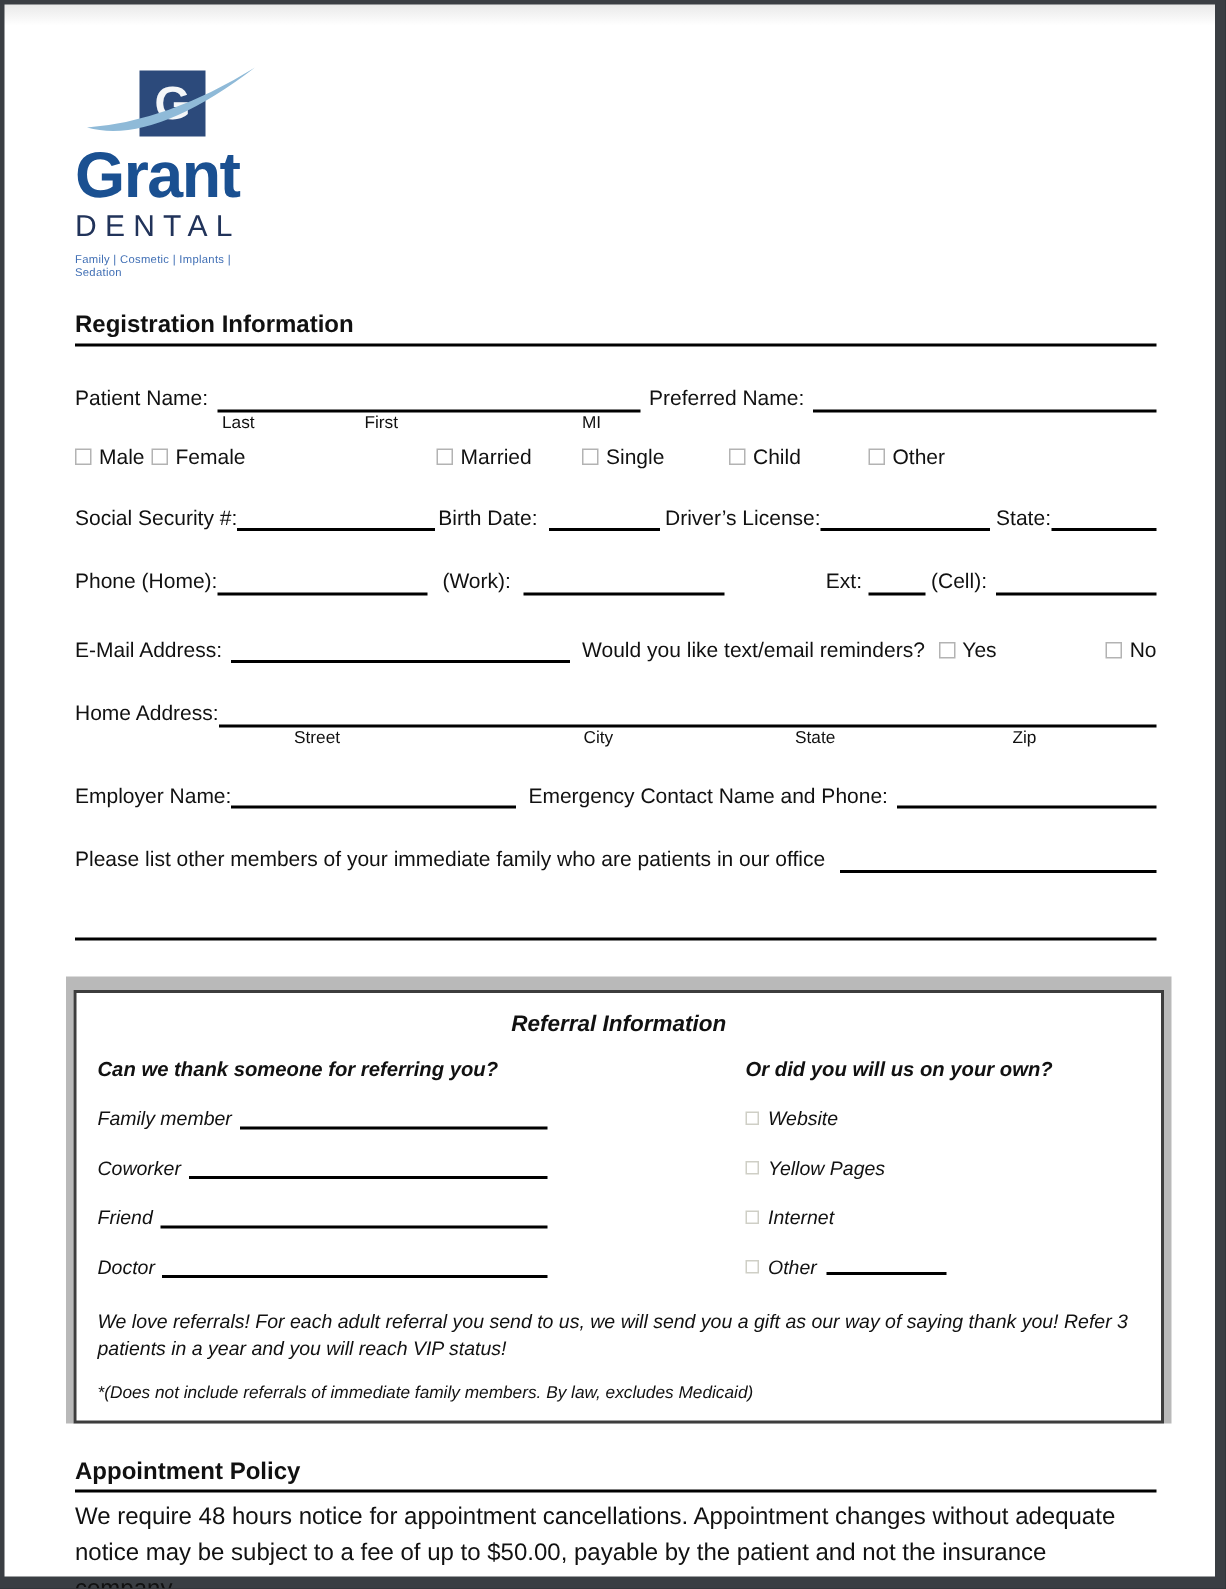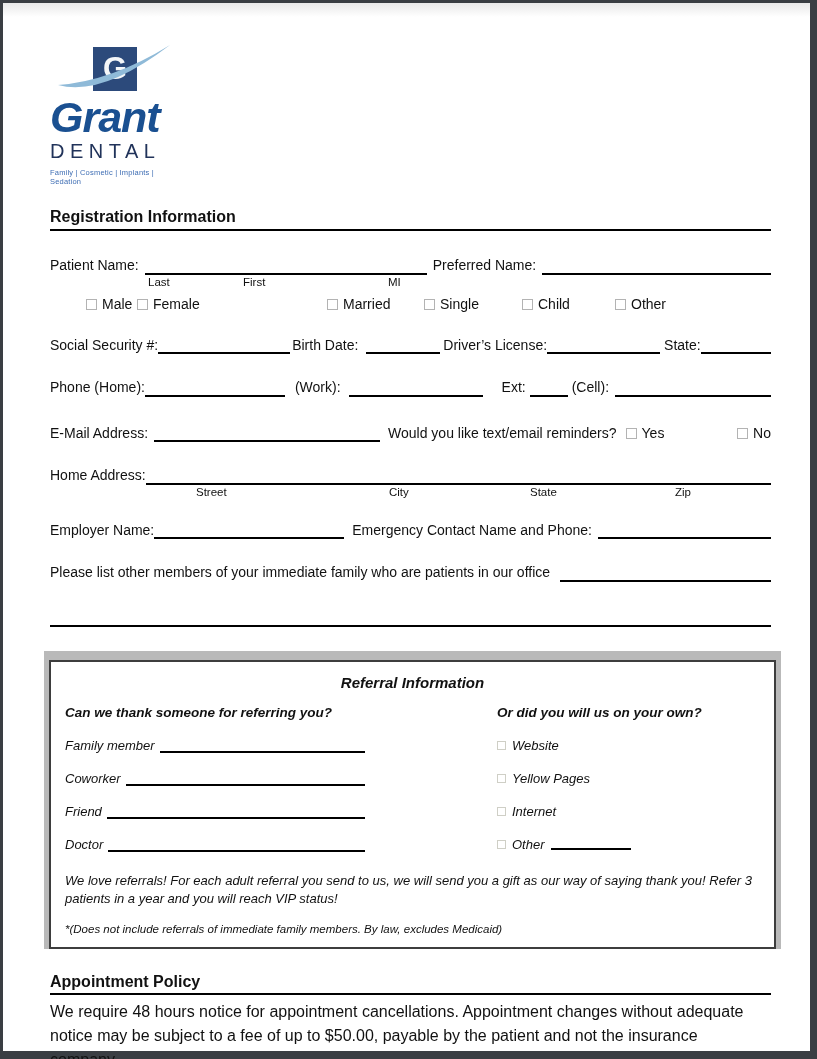--- a/index.html
+++ b/index.html
@@ -18,21 +18,21 @@
 
   
   .logo-block { margin-top:44px; width:130px; }
   .logo-mark { position:relative; width:44px; height:44px; margin:0 auto; }
   .logo-square {
     position:absolute; left:0; top:0; width:44px; height:44px;
     background:#2c4a7b; display:flex; align-items:center; justify-content:center;
     color:#f4f6f8; font-size:31px; font-weight:bold;
   }
   .logo-swoosh { position:absolute; left:-37px; top:-8px; width:118px; height:58px; }
-  .brand-name { margin-top:5px; font-size:43px; line-height:1; font-weight:bold; color:#1a5091; letter-spacing:-1px;font-style:italic; }
+  .brand-name { margin-top:5px; font-size:43px; line-height:1; font-weight:bold; color:#1a5091; letter-spacing:-1px; }
   .brand-type { margin-top:1px; font-size:20px; line-height:1.1; color:#21335a; letter-spacing:5.5px; }
   .brand-tagline { margin-top:6px; font-size:7.5px; color:#3f6eb4; letter-spacing:.2px; }
 
   
   .section-header {
     margin-top:22px; border-bottom:2.5px solid #000; padding-bottom:3px;
     font-size:16px; font-weight:bold;
   }
 
   
@@ -101,21 +101,21 @@
         <span class="wline" style="width:282px; margin-left:6px;"></span>
         <span class="lbl" style="margin-left:6px;">Preferred Name:</span>
         <span class="wline grow" style="margin-left:6px;"></span>
       </div>
       <div class="subrow">
         <span style="left:98px;">Last</span>
         <span style="left:193px;">First</span>
         <span style="left:338px;">MI</span>
       </div>
 
-      <div class="cbrow" style="margin-top:4px;margin-left:36px;">
+      <div class="cbrow" style="margin-top:4px;">
         <span class="cbitem" style="left:0;"><span class="cb"></span><span>Male</span></span>
         <span class="cbitem" style="left:51px;"><span class="cb"></span><span>Female</span></span>
         <span class="cbitem" style="left:241px;"><span class="cb"></span><span>Married</span></span>
         <span class="cbitem" style="left:338px;"><span class="cb"></span><span>Single</span></span>
         <span class="cbitem" style="left:436px;"><span class="cb"></span><span>Child</span></span>
         <span class="cbitem" style="left:529px;"><span class="cb"></span><span>Other</span></span>
       </div>
 
       <div class="row" style="margin-top:23px;">
         <span class="lbl">Social Security #:</span>
@@ -126,21 +126,21 @@
         <span class="wline" style="width:113px;"></span>
         <span class="lbl" style="margin-left:4px;">State:</span>
         <span class="wline grow"></span>
       </div>
 
       <div class="row" style="margin-top:25px;">
         <span class="lbl">Phone (Home):</span>
         <span class="wline" style="width:140px;"></span>
         <span class="lbl" style="margin-left:10px;">(Work):</span>
         <span class="wline" style="width:134px; margin-left:8px;"></span>
-        <span class="lbl" style="margin-left:19px;">Ext:</span>
+        <span class="lbl" style="margin-left:68px;">Ext:</span>
         <span class="wline" style="width:38px; margin-left:4px;"></span>
         <span class="lbl" style="margin-left:4px;">(Cell):</span>
         <span class="wline grow" style="margin-left:6px;"></span>
       </div>
 
       <div class="row" style="margin-top:28px;">
         <span class="lbl">E-Mail Address:</span>
         <span class="wline" style="width:226px; margin-left:6px;"></span>
         <span class="lbl" style="margin-left:8px;">Would you like text/email reminders?</span>
         <span class="lbl" style="margin-left:9px;"><span class="cb"></span><span>Yes</span></span>

